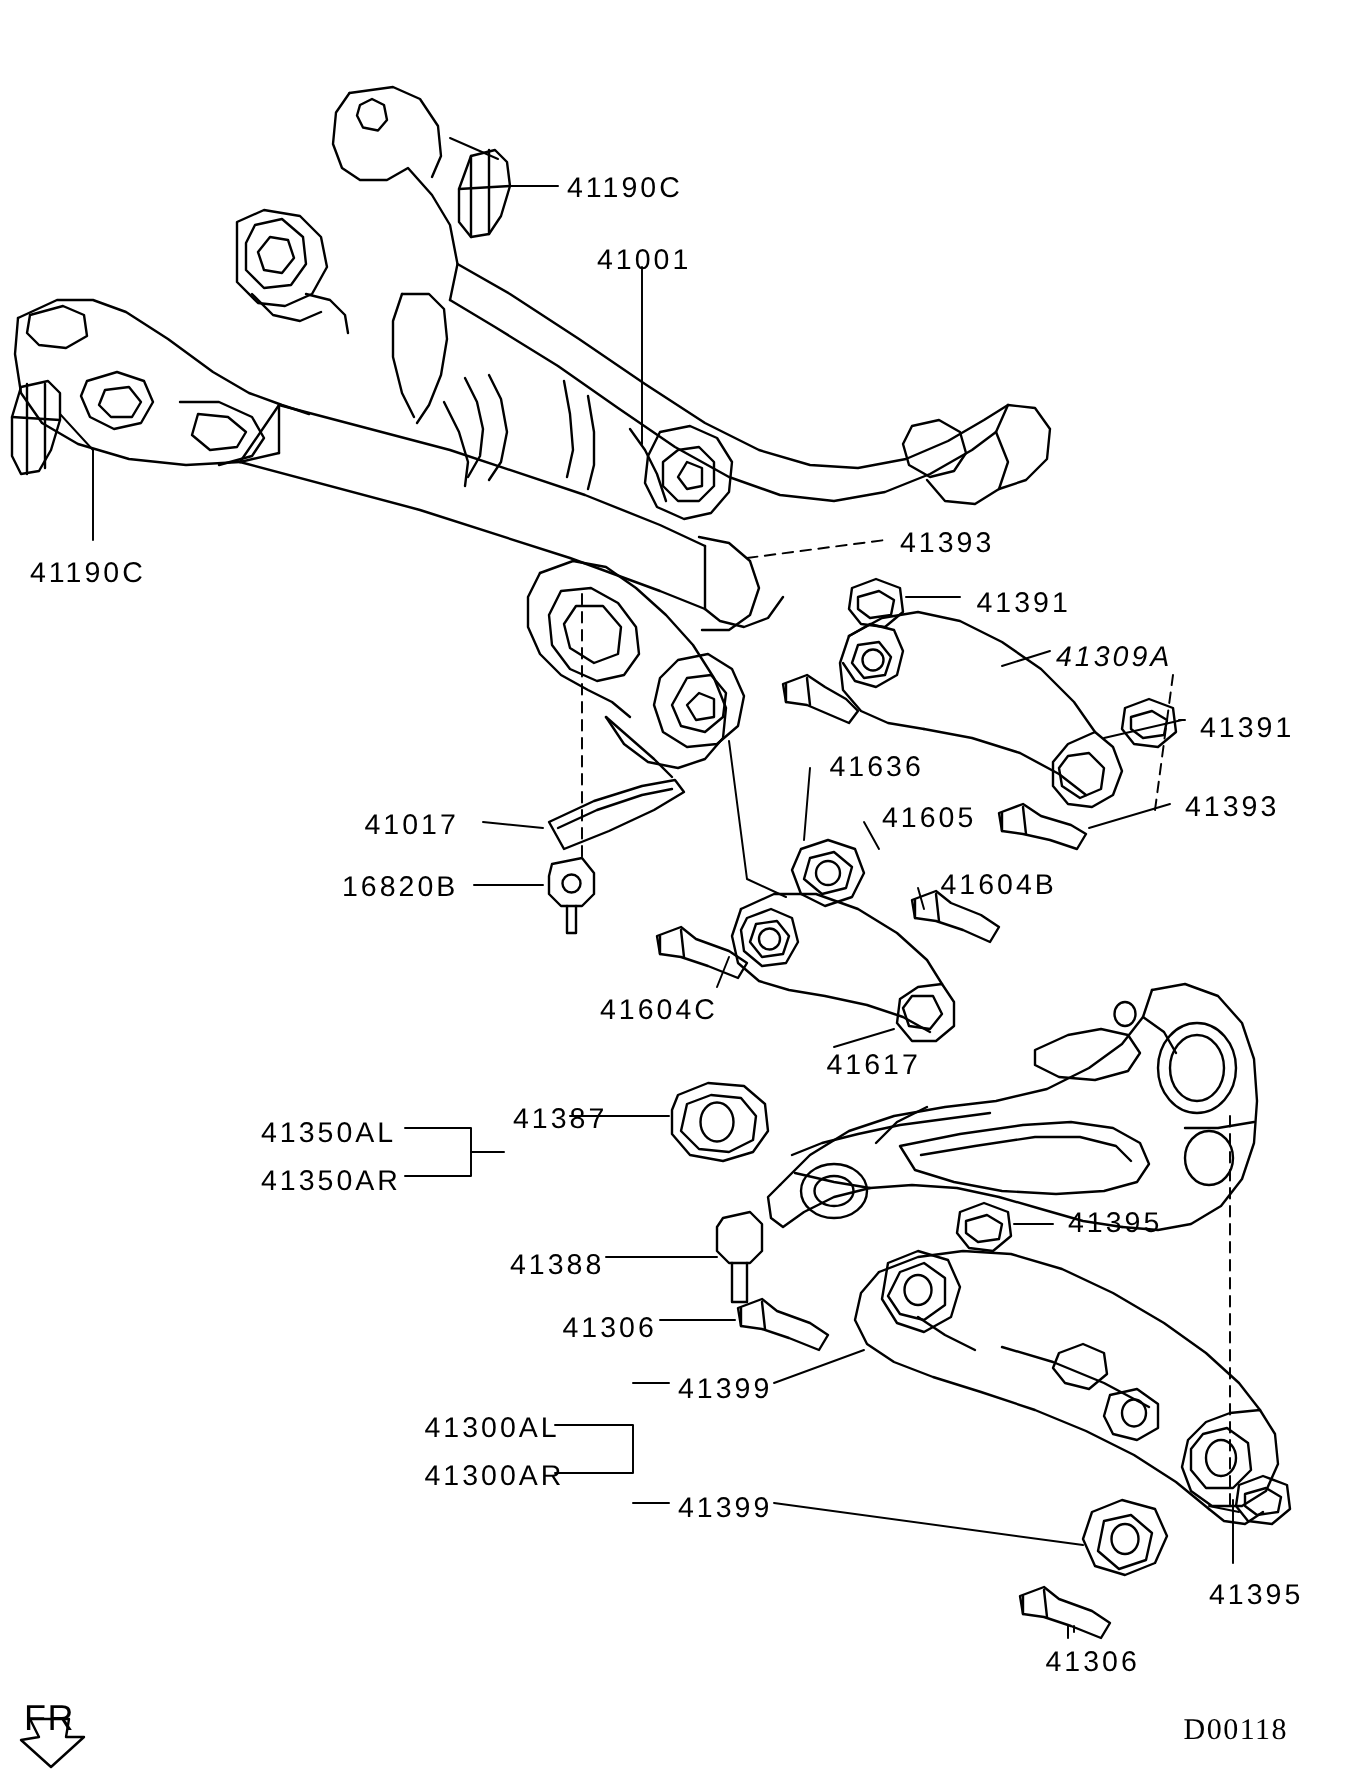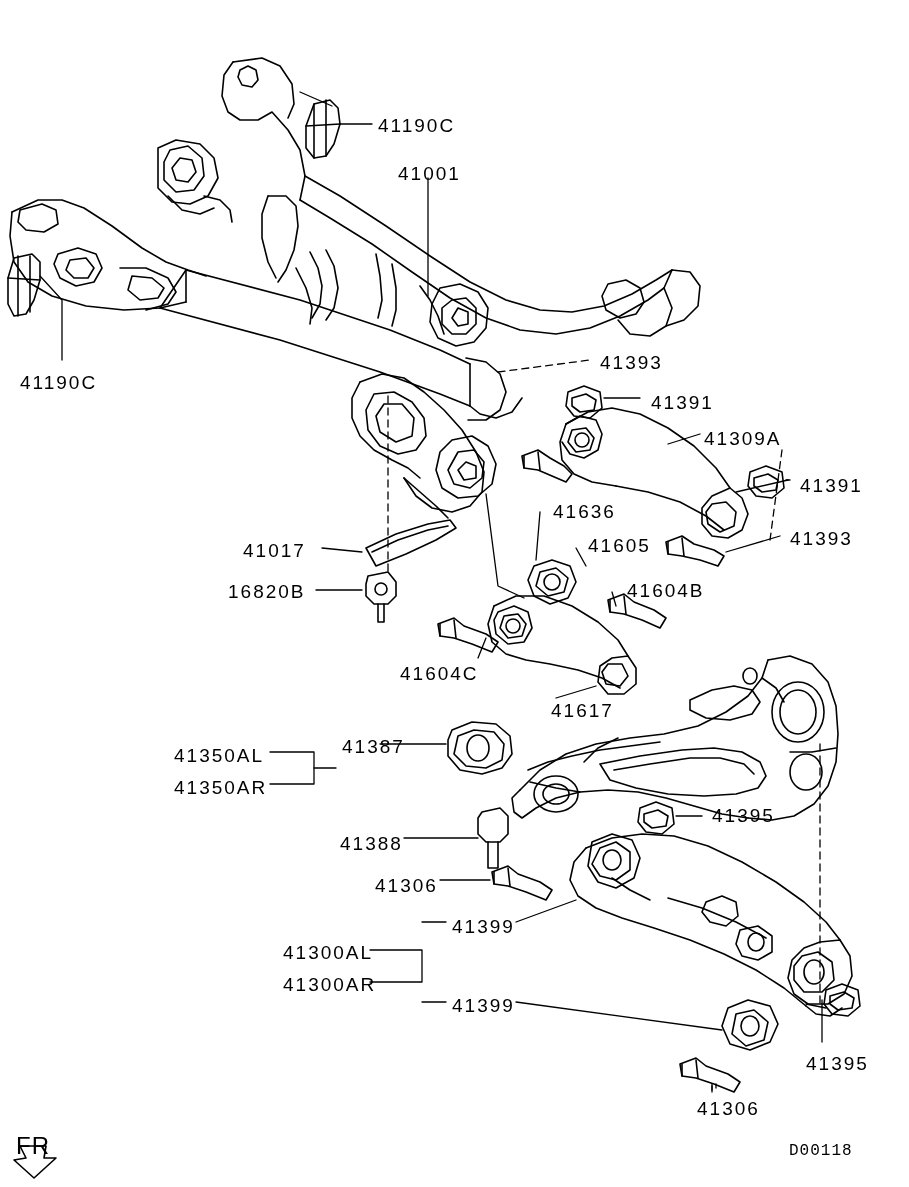--- a/index.html
+++ b/index.html
@@ -24,22 +24,22 @@
   .lbl {
     position: absolute;
     font-family: "Liberation Sans", sans-serif;
     font-size: 19px;
     letter-spacing: 2px;
     color: #000000;
     white-space: nowrap;
   }
   .diagcode {
     position: absolute;
-    font-family: Liberation Mono, monospace;
-    font-size: 16px;
+    font-family: Liberation Serif, serif;
+    font-size: 20px;
     letter-spacing: 1px;
     color: #000;
   }
   .fr-text {
     position: absolute;
     font-family: "Liberation Sans", sans-serif;
     font-size: 24px;
     letter-spacing: 1px;
     color: #000;
   }
@@ -269,21 +269,21 @@
 
       <path d="M20 1146 L46 1146 L44 1158 L56 1158 L34 1178 L14 1160 L26 1158 Z"></path>
     </g>
   </svg>
 
   <div class="lbl" style="left:378px; top:115px;">41190C</div>
   <div class="lbl" style="left:398px; top:163px;">41001</div>
   <div class="lbl" style="left:20px; top:372px;">41190C</div>
   <div class="lbl" style="left:600px; top:352px;">41393</div>
   <div class="lbl" style="left:651px; top:392px;">41391</div>
-  <div class="lbl" style="left:704px; top:428px;">41309A</div>
+  <div class="lbl" style="left:704px; top:428px;font-style:italic;">41309A</div>
   <div class="lbl" style="left:800px; top:475px;">41391</div>
   <div class="lbl" style="left:790px; top:528px;">41393</div>
   <div class="lbl" style="left:553px; top:501px;">41636</div>
   <div class="lbl" style="left:588px; top:535px;">41605</div>
   <div class="lbl" style="left:243px; top:540px;">41017</div>
   <div class="lbl" style="left:627px; top:580px;">41604B</div>
   <div class="lbl" style="left:228px; top:581px;">16820B</div>
   <div class="lbl" style="left:400px; top:663px;">41604C</div>
   <div class="lbl" style="left:508px; top:700px;margin-left:43px;">41617</div>
   <div class="lbl" style="left:174px; top:745px;">41350AL</div>

